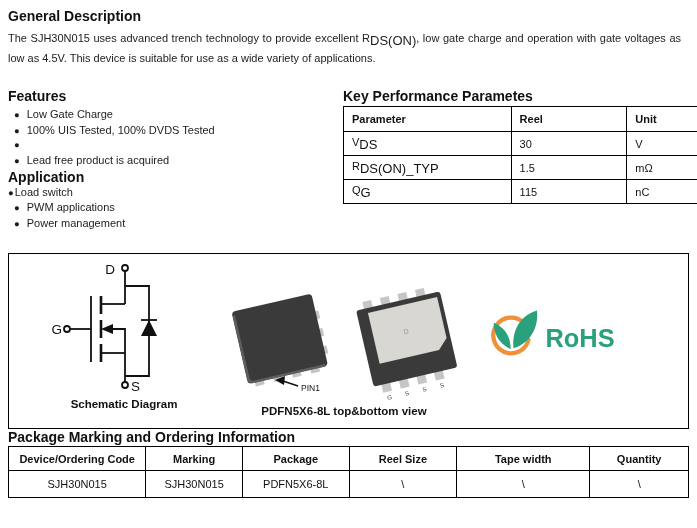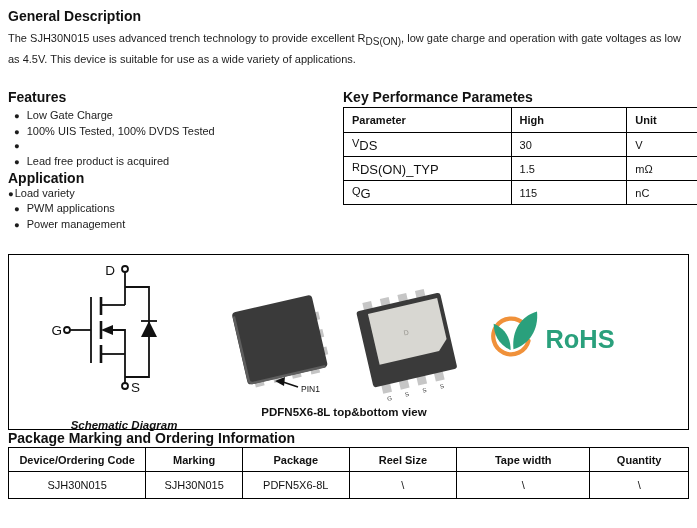--- a/index.html
+++ b/index.html
@@ -12,21 +12,21 @@
     overflow: hidden;
   }
   .page { padding: 8px 16px 0 8px; width: 697px; }
 
   h2.section { font-size: 14px; font-weight: bold; margin: 0; color: #111; }
 
   .desc {
     font-size: 11px; line-height: 17.5px;
     text-align: justify; margin: 6px 0 0 0; color: #1c1c1c;
   }
-  .desc sub { font-size: 10px; }
+  .desc sub { font-size: 13px; }
 
   .cols { display: flex; margin-top: 21px; align-items: flex-start; }
   .left-col { width: 336px; }
   .right-col { width: 338px; margin-left: 7px; }
 
   .bullet-item {
     display: flex; align-items: baseline;
     font-size: 11px; line-height: 14.6px; padding-left: 6px; color: #1c1c1c;
   }
   .bullet-item .bullet { font-size: 9.5px; margin-right: 7px; flex: 0 0 auto; }
@@ -52,21 +52,21 @@
     display: flex; align-items: flex-start;
   }
   .schem-col { width: 200px; padding-left: 30px; padding-top: 6px;
     display: flex; flex-direction: column; align-items: center; }
   .pkg-col { width: 234px; margin-left: 18px; padding-top: 36px;
     display: flex; flex-direction: column; align-items: center; }
   .pkg-imgs { display: flex; gap: 12px; align-items: flex-end; }
   .rohs-col { margin-left: 28px; padding-top: 52px; }
 
   .caption { font-weight: bold; font-size: 11.5px; color: #111; }
-  .schem-caption { margin-top: 22px; font-style: italic; }
+  .schem-caption { margin-top: 2px; }
   .pkg-caption { margin-top: 9px; }
 
   .order-title { margin-top: 12px; }
   .order-table { width: 681px; margin-top: 1px; }
   .order-table th, .order-table td { text-align: center; padding: 0 4px; }
   .order-table thead th { height: 24px; }
   .order-table tbody td { height: 27px; }
 
   svg { display: block; overflow: visible; }
   svg text { font-family: "Liberation Sans", sans-serif; }
@@ -96,21 +96,21 @@
           </div>
         <div class="bullet-item">
             <span class="bullet">●</span>
             <span>Lead free product is acquired</span>
           </div>
       </div>
       <h2 class="section app-title">Application</h2>
       <div>
         <div class="bullet-item no-indent">
             <span class="bullet">●</span>
-            <span>Load variety</span>
+            <span>Load switch</span>
           </div>
         <div class="bullet-item">
             <span class="bullet">●</span>
             <span>PWM applications</span>
           </div>
         <div class="bullet-item">
             <span class="bullet">●</span>
             <span>Power management</span>
           </div>
       </div>
@@ -120,21 +120,21 @@
       <h2 class="section">Key Performance Parametes</h2>
       <table class="perf-table">
         <colgroup>
             <col style="width:42%">
             <col style="width:29%">
             <col style="width:29%">
           </colgroup>
         <thead>
           <tr>
             <th>Parameter</th>
-            <th>High</th>
+            <th>Reel</th>
             <th>Unit</th>
           </tr>
         </thead>
         <tbody>
           <tr>
             <td><span>V</span><sub>DS</sub></td>
             <td>30</td>
             <td>V</td>
           </tr>
           <tr>

